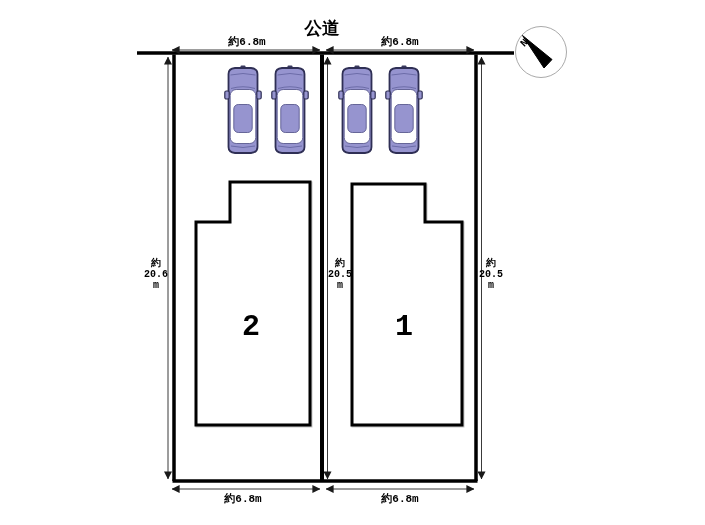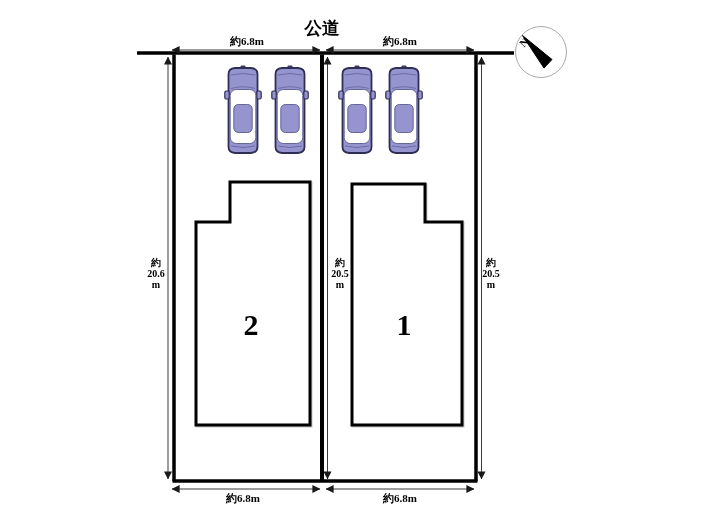--- a/index.html
+++ b/index.html
@@ -1,20 +1,20 @@
 <!DOCTYPE html>
 <html><head>
 <meta charset="utf-8">
 <style>
   html,body{margin:0;padding:0;background:#ffffff;}
   .canvas{
     position:relative;
     width:705px;height:525px;
     background:#ffffff;
-    font-family:Liberation Serif, serif;
+    font-family:Liberation Mono, monospace;
     overflow:hidden;
   }
   svg{display:block;}
   .t-road{font-size:17.5px;font-weight:bold;fill:#000;}
   .t-dim{font-size:11px;font-weight:bold;fill:#000;}
   .t-dim-s{font-size:10px;font-weight:bold;fill:#000;}
   .t-num{font-size:30px;font-weight:bold;fill:#000;}
   .t-north{font-size:10.5px;font-weight:bold;fill:#000;}
   .thick{stroke:#000;stroke-width:3.5;fill:none;}
   .thick4{stroke:#000;stroke-width:4;fill:none;}

